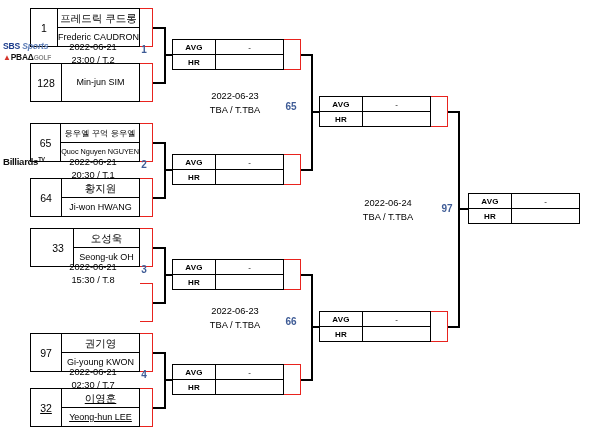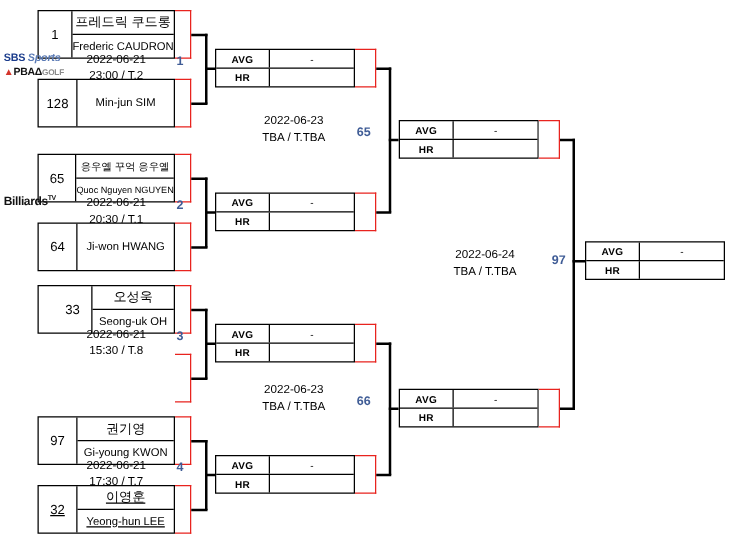--- a/index.html
+++ b/index.html
@@ -190,20 +190,21 @@
     <div class="names">
       <div class="name-kr small">응우옐 꾸억 응우옐</div>
       <div class="name-en small">Quoc Nguyen NGUYEN</div>
     </div>
   </div>
   <div class="red-tab" style="left:140px;top:123px;"></div>
 
   <div class="player-box" style="left:30px;top:178px;">
     <div class="seed">64</div>
     <div class="names">
+      <div class="name-kr">황지원</div>
       <div class="name-en">Ji-won HWANG</div>
     </div>
   </div>
   <div class="red-tab" style="left:140px;top:178px;"></div>
 
   <div class="line-h" style="left:153px;top:142px;width:13px;"></div>
   <div class="line-h" style="left:153px;top:197px;width:13px;"></div>
   <div class="line-v" style="left:164px;top:142px;height:56px;"></div>
   <div class="line-h" style="left:164px;top:169px;width:8px;"></div>
 
@@ -283,21 +284,21 @@
   </div>
   <div class="red-tab" style="left:140px;top:388px;"></div>
 
   <div class="line-h" style="left:153px;top:352px;width:13px;"></div>
   <div class="line-h" style="left:153px;top:407px;width:13px;"></div>
   <div class="line-v" style="left:164px;top:352px;height:56px;"></div>
   <div class="line-h" style="left:164px;top:379px;width:8px;"></div>
 
   <div class="match-meta" style="left:38px;top:366px;width:110px;">
     <div>2022-06-21</div>
-    <div>17:30 / T.7</div>
+    <div>02:30 / T.7</div>
   </div>
   <div class="match-no" style="left:136px;top:369px;width:16px;">4</div>
 
   <div class="result-box" style="left:172px;top:364px;width:112px;">
     <div class="result-row top">
       <div class="result-label">AVG</div>
       <div class="result-value">-</div>
     </div>
     <div class="result-row">
       <div class="result-label">HR</div>

